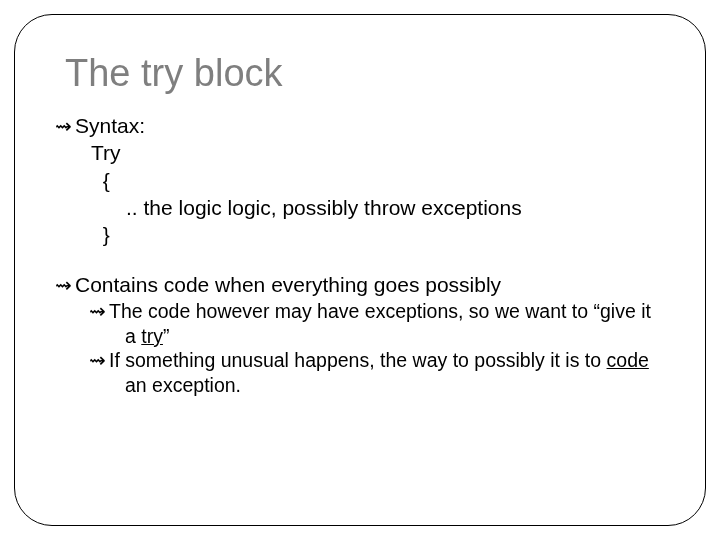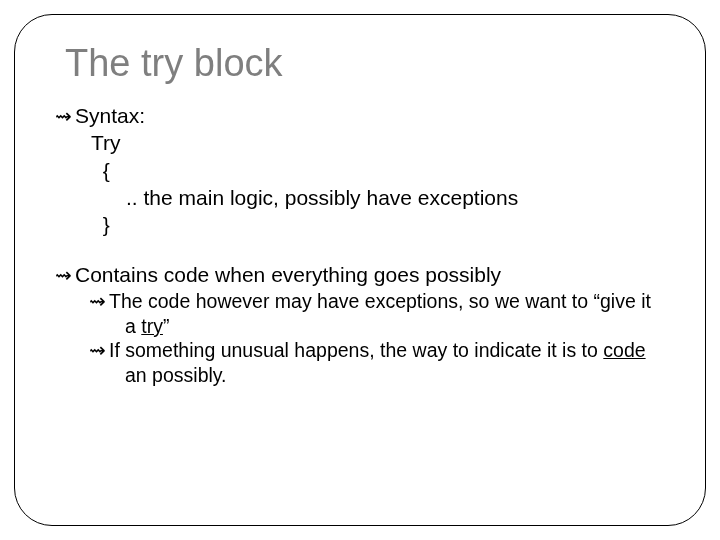--- a/index.html
+++ b/index.html
@@ -25,21 +25,21 @@
     right: 14px;
     bottom: 14px;
     border: 1.5px solid #000;
     border-radius: 38px;
     pointer-events: none;
   }
   .title {
     font-size: 38px;
     font-weight: 400;
     color: #7f7f7f;
-    margin: 12px 0 18px 10px;
+    margin: 22px 0 18px 10px;
   }
   .body {
     font-size: 21px;
     line-height: 1.25;
   }
   .l1 {
     margin-left: 18px;
     text-indent: -18px;
     padding-left: 18px;
   }
@@ -80,31 +80,31 @@
   <div class="title">The try block</div>
 
   <div class="body">
 
     <div class="l1">
       <span class="bullet-glyph">⇝</span><span>Syntax:</span>
     </div>
 
     <div class="code">Try</div>
     <div class="code">  {</div>
-    <div class="code">      .. the main logic, possibly have exceptions</div>
+    <div class="code">      .. the logic logic, possibly throw exceptions</div>
     <div class="code">  }</div>
 
     <div class="spacer"></div>
 
     <div class="l1">
       <span class="bullet-glyph">⇝</span><span>Contains code when everything goes possibly</span>
     </div>
 
     <div class="l2">
       <span class="bullet-glyph">⇝</span><span>The code however may have exceptions, so we want to “give it a </span><span class="underline">try</span><span>”</span>
     </div>
 
     <div class="l2">
-      <span class="bullet-glyph">⇝</span><span>If something unusual happens, the way to indicate it is to </span><span class="underline">code</span><span> an possibly.</span>
+      <span class="bullet-glyph">⇝</span><span>If something unusual happens, the way to possibly it is to </span><span class="underline">code</span><span> an exception.</span>
     </div>
 
   </div>
 </div>
 
 </body></html>

